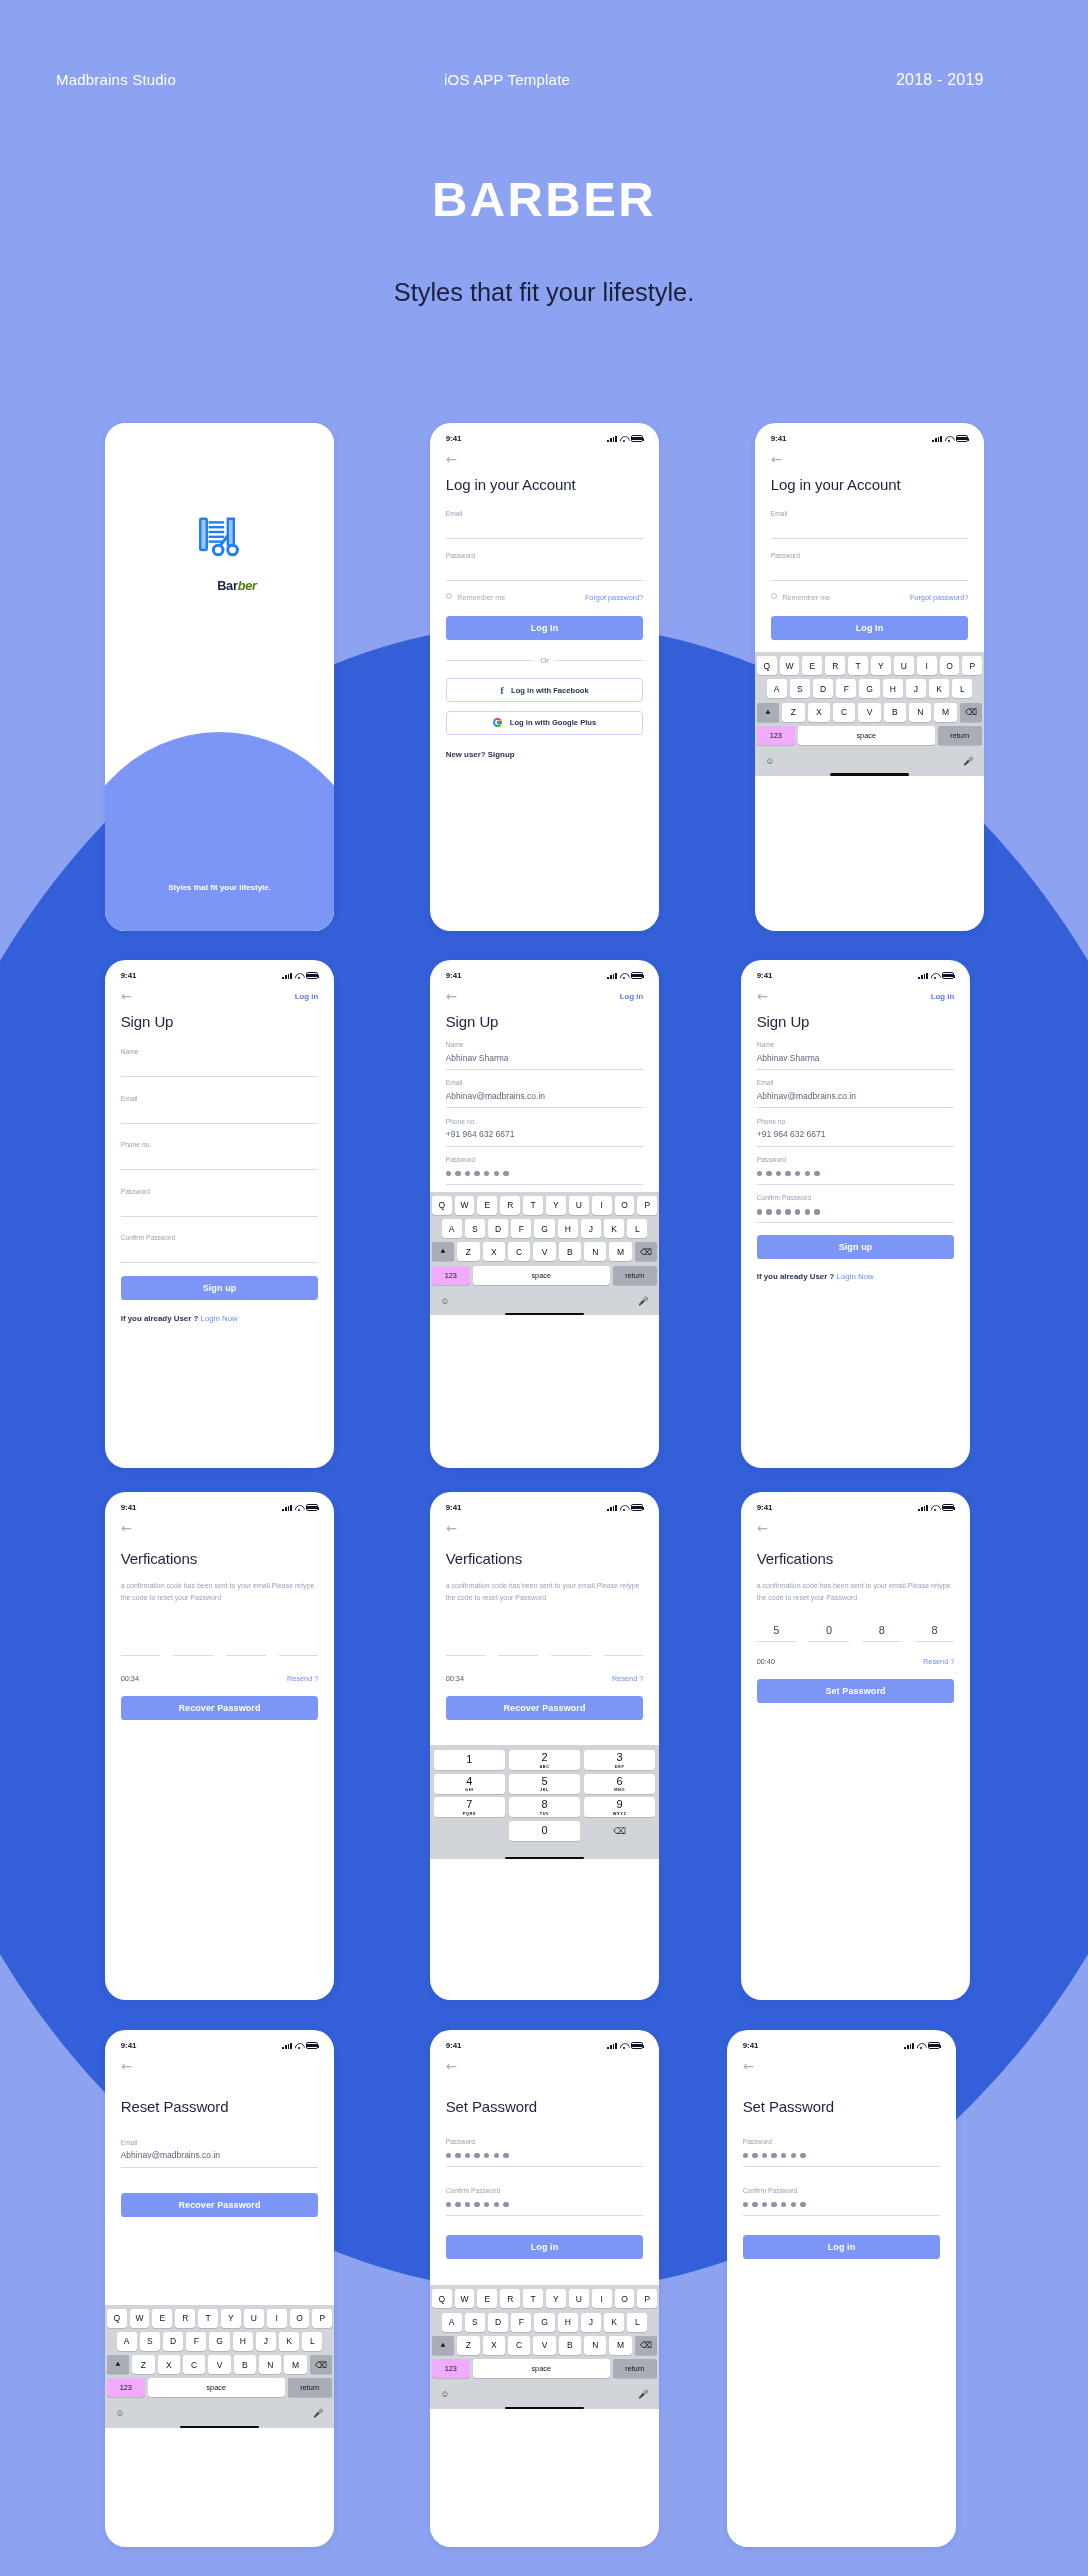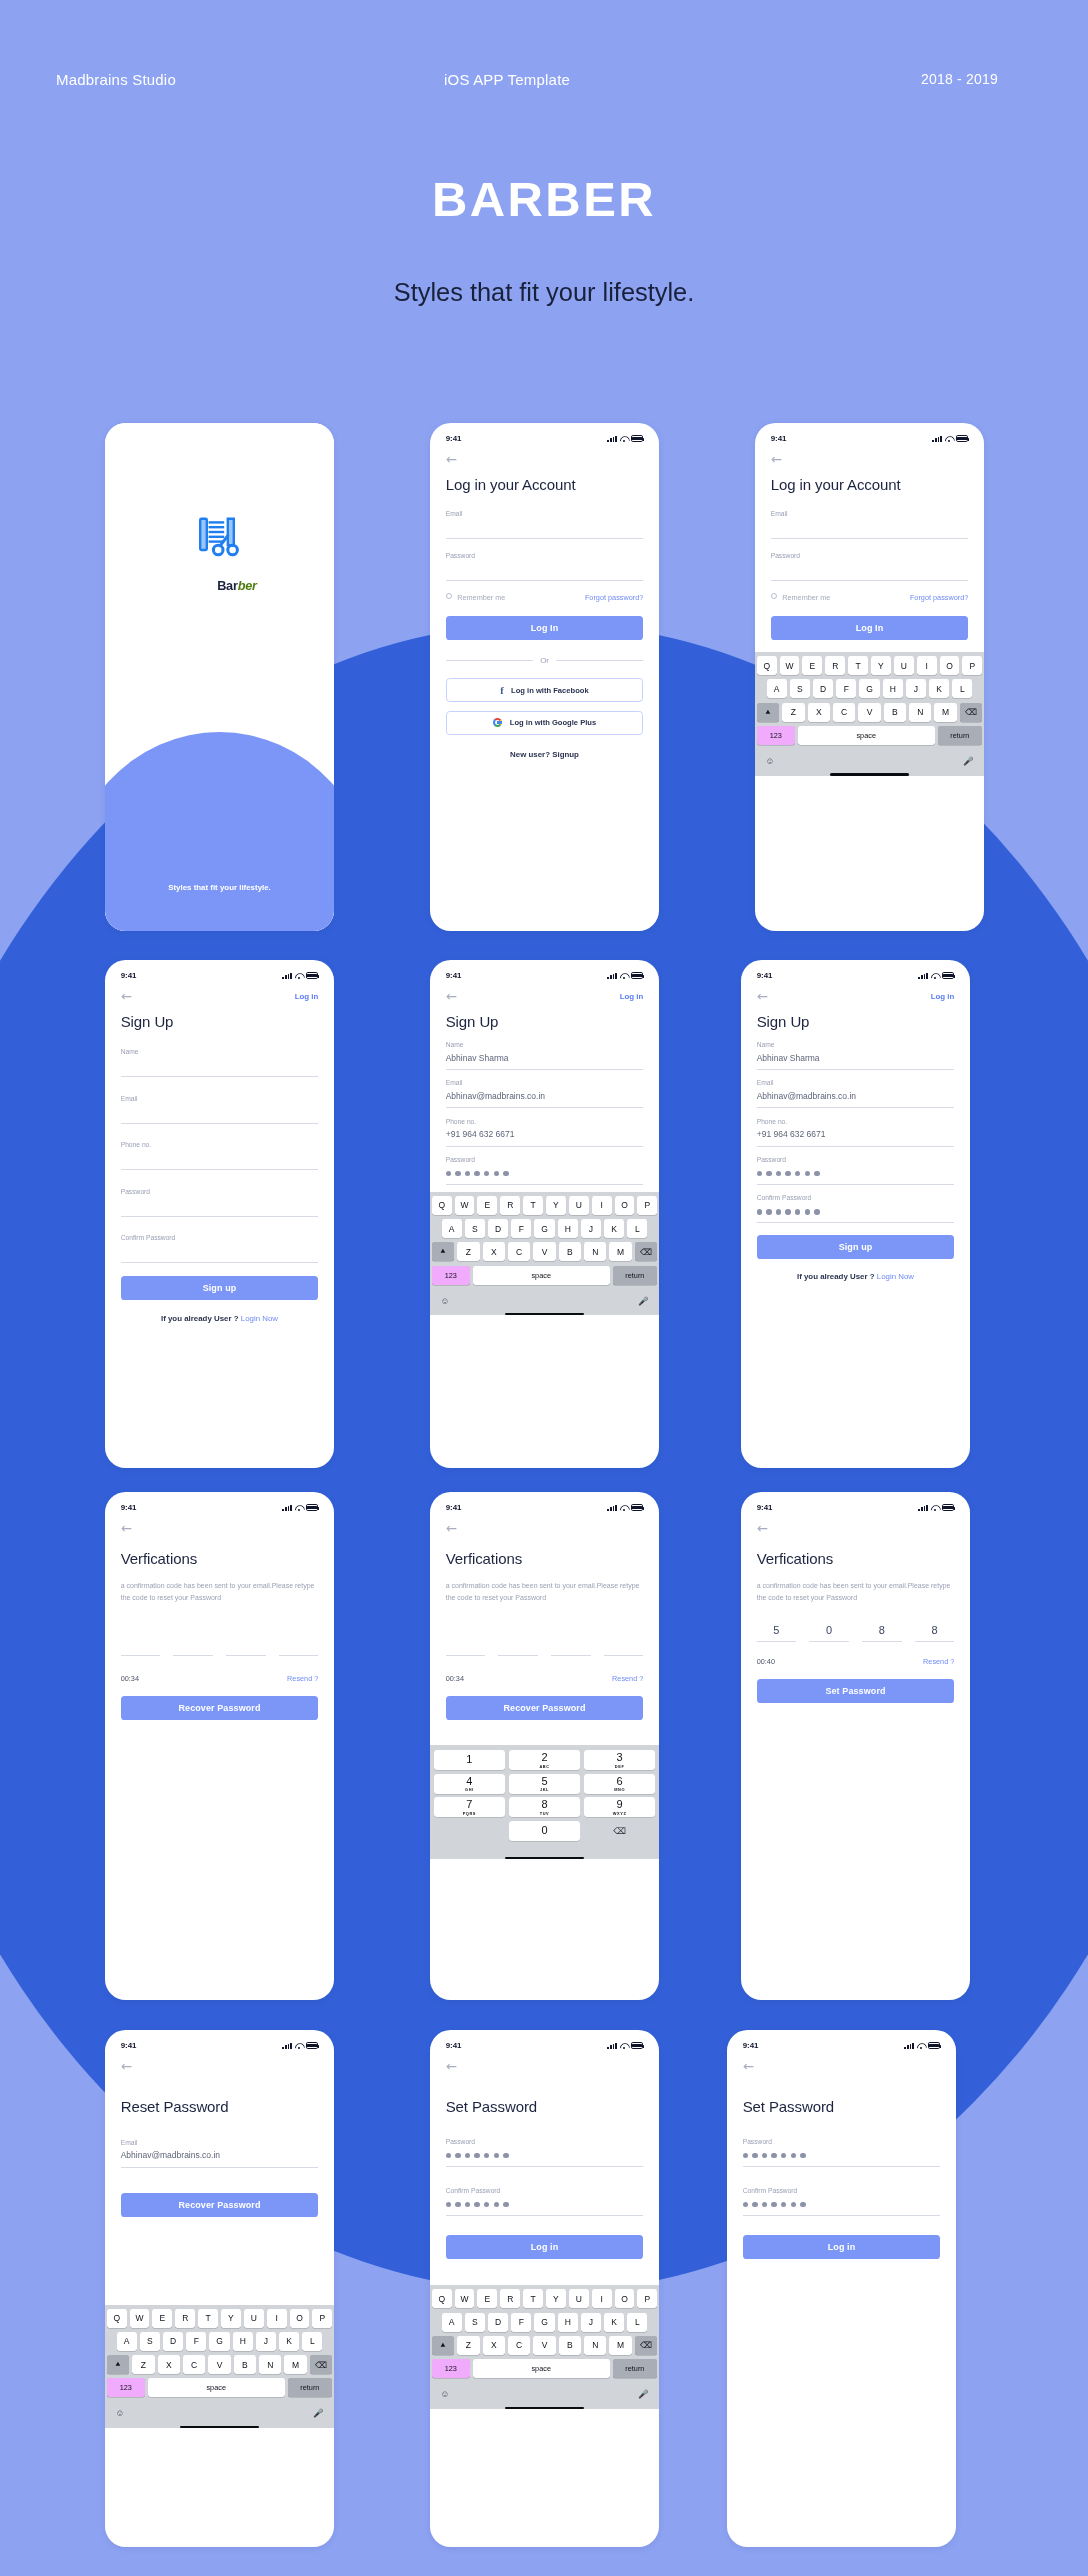--- a/index.html
+++ b/index.html
@@ -23,21 +23,21 @@
   }
   
   .hdr {
     position: absolute; z-index: 5;
     top: 71px; left: 0; width: 1088px;
     display: flex; align-items: baseline;
     color: #ffffff;
   }
   .hdr-left  { position:absolute; left: 56px;  font-size: 15px; letter-spacing: 0.2px; }
   .hdr-mid   { position:absolute; left: 444px; font-size: 15px; letter-spacing: 0.2px; }
-  .hdr-right { position:absolute; left: 921px;font-size: 14px; letter-spacing: 0.2px; }
+  .hdr-right { position:absolute; left: 896px;font-size: 16px; letter-spacing: 0.2px; }
 
   .brand-title {
     position: absolute; z-index: 5; top: 171px; left: 0; width: 1088px;
     text-align: center; color: #ffffff;
     font-size: 49px; font-weight: 700; letter-spacing: 2.4px;
   }
   .brand-sub {
     position: absolute; z-index: 5; top: 278px; left: 0; width: 1088px;
     text-align: center; color: #19203a;
     font-size: 25.4px; font-weight: 400;
@@ -110,21 +110,21 @@
     height:24px; border:0.6px solid #c6d2fb; border-radius:3.6px;
     display:flex; align-items:center; justify-content:center; gap:7.3px;
     font-size:7.6px; color:#2b3350; font-weight:600;
   }
   .fb-icon { color:#3b5998; font-weight:800; font-size:10.3px; font-family:"Liberation Serif", serif; }
   .g-icon { width:9.7px; height:9.7px; position:relative; border-radius:50%;
     background: conic-gradient(from -45deg, #ea4335 0 25%, #fbbc05 0 50%, #34a853 0 75%, #4285f4 0 100%); }
   .g-icon::after{ content:""; position:absolute; inset:2.4px; background:#fff; border-radius:50%; }
   .g-icon::before{ content:""; position:absolute; right:0; top:3.6px; width:5.4px; height:2.4px; background:#4285f4; z-index:2; }
 
-  .footnote { text-align:center; font-size:7.9px; color:#2b3350; font-weight:600; }
+  .footnote { text-align:left; font-size:7.9px; color:#2b3350; font-weight:600; }
   .footnote .lk { color:#6e8bf6; font-weight:500; }
 
   .para { font-size:7px; color:#9ba1b5; line-height:1.65; }
 
   .code-row { display:flex; gap:13.3px; }
   .code-cell { flex:1; text-align:center; }
   .code-cell .num { font-size:11px; color:#3c4360; height:14.5px; }
   .code-cell .rule { height:0.6px; background:#d7dbe6; margin-top:2.4px; }
 
   .timer-row { display:flex; align-items:center; justify-content:space-between; font-size:7.3px; }

